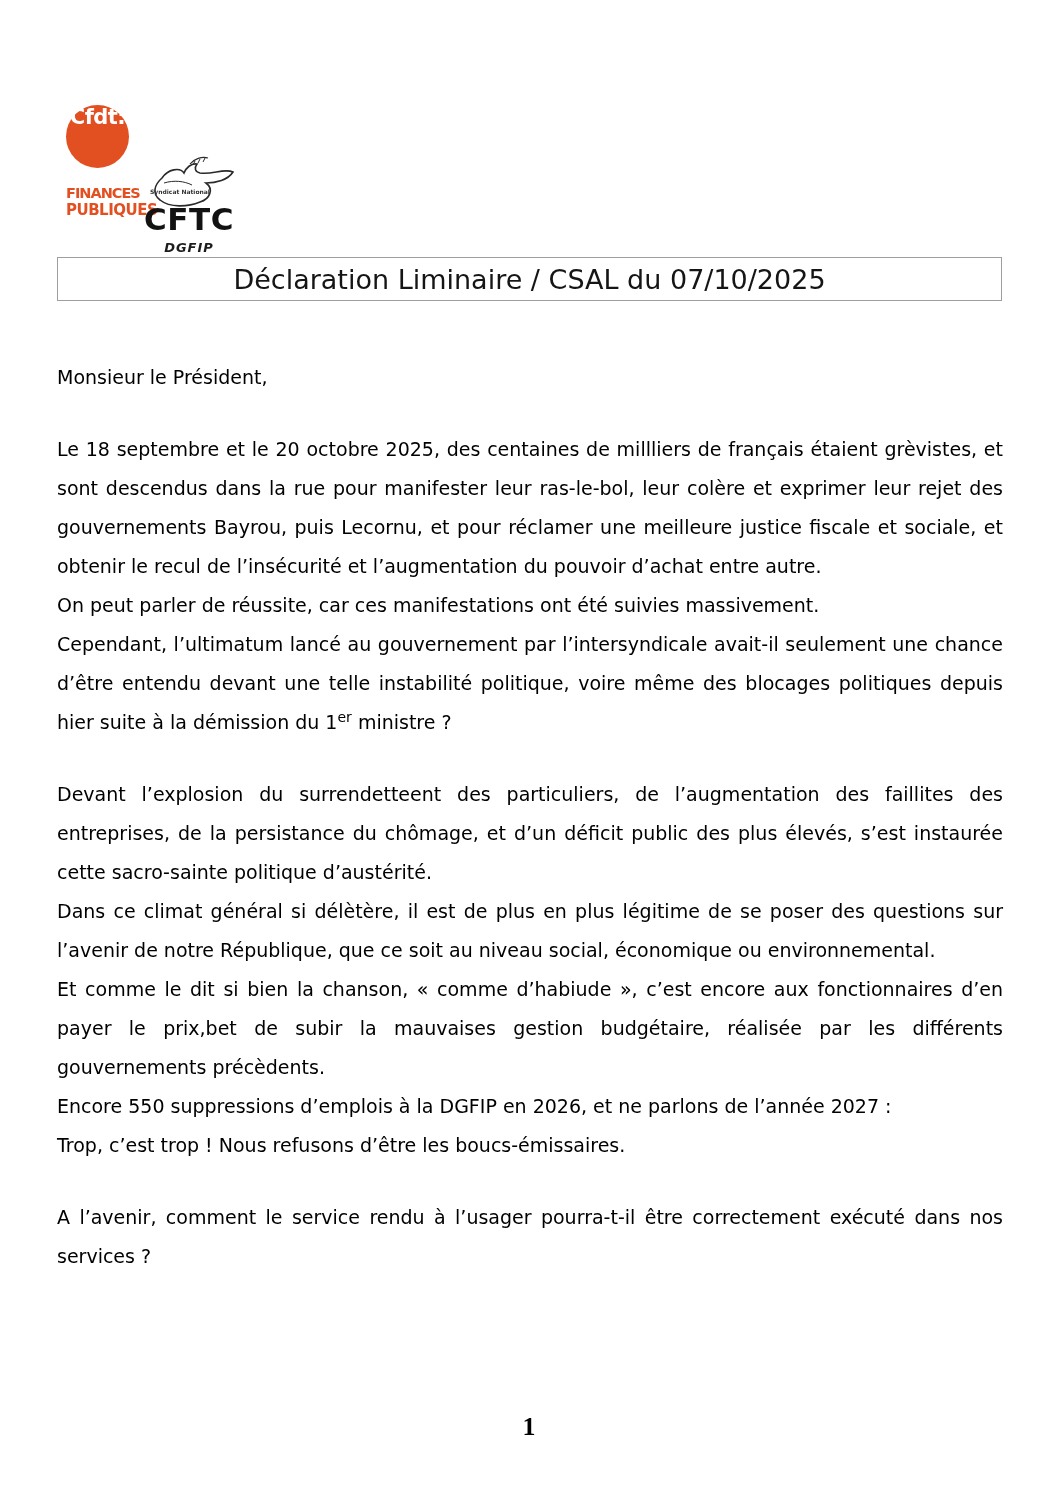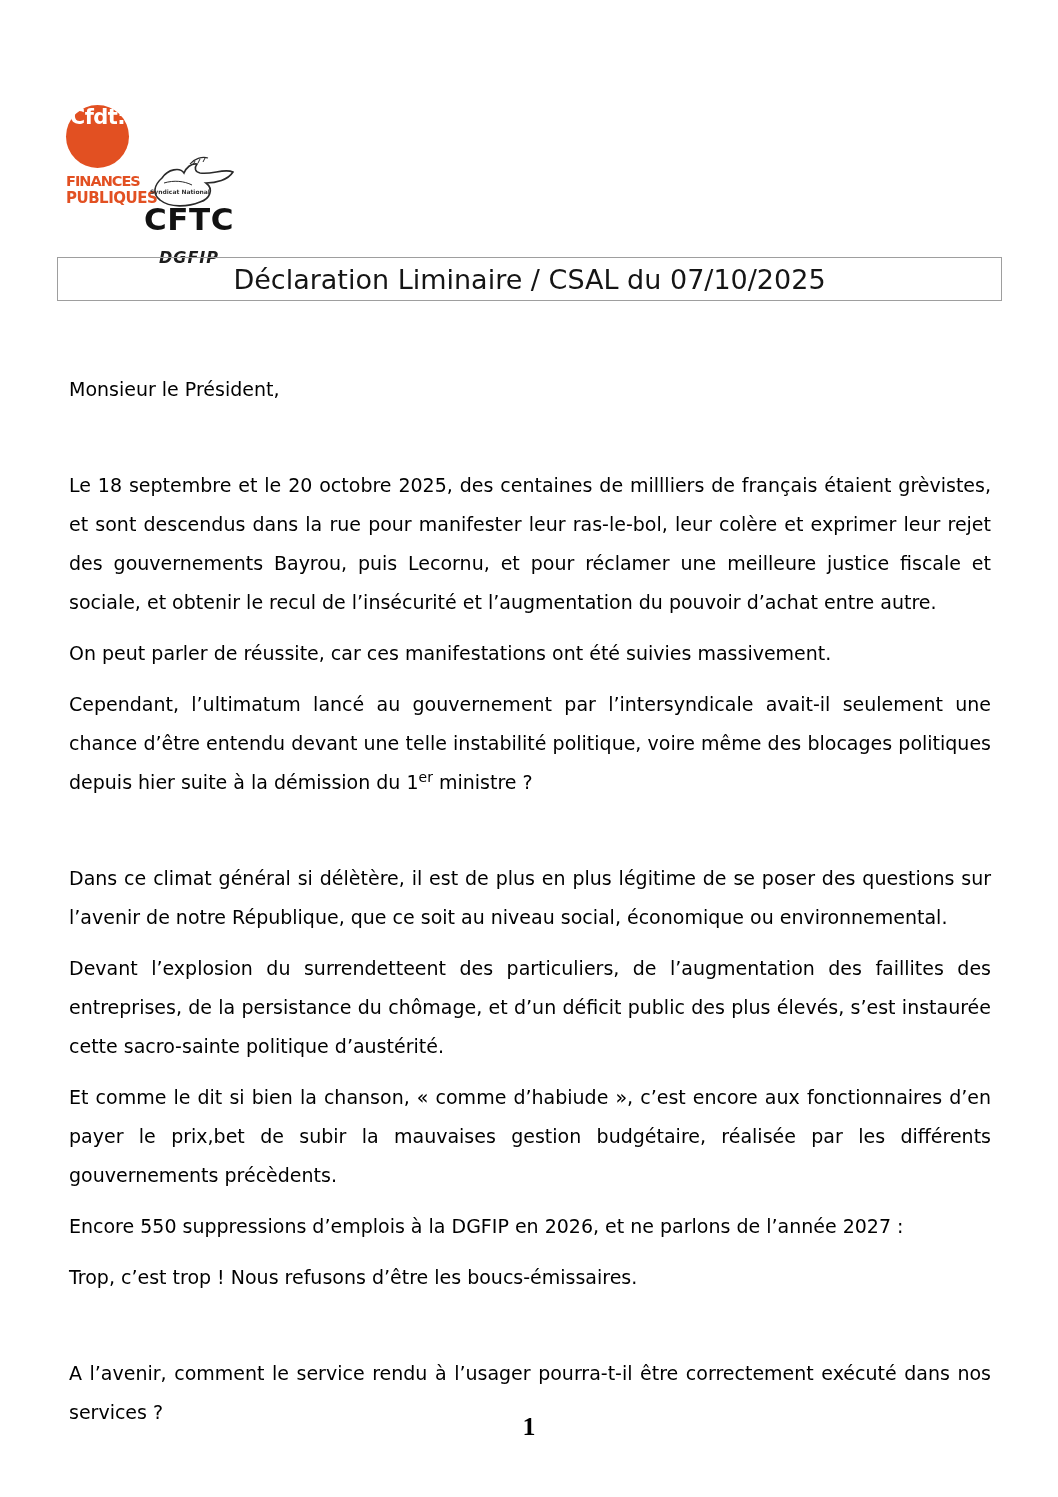--- a/index.html
+++ b/index.html
@@ -16,47 +16,47 @@
 
   
   .logos { position: absolute; top: 105px; left: 66px; width: 220px; height: 140px; }
   .cfdt { position: absolute; top: 0; left: 0; width: 80px; text-align: left; }
   .cfdt-circle {
     width: 63px; height: 63px; border-radius: 50%;
     background: #e25022; color: #fff;
     display: flex; align-items: flex-start; justify-content: center;
     font-weight: bold; font-size: 21px; letter-spacing: -0.5px;
   }
-  .cfdt-fin  { color: #e25022; font-weight: bold; font-size: 14.5px; letter-spacing: -1px; margin-top: 5px; white-space: nowrap; }
+  .cfdt-fin  { color: #e25022; font-weight: bold; font-size: 14.5px; letter-spacing: -1px; margin-top: 17px; white-space: nowrap; }
   .cfdt-pub  { color: #e25022; font-weight: bold; font-size: 15px;  letter-spacing: -0.5px; white-space: nowrap; }
 
   .cftc { position: absolute; top: 51px; left: 72px; width: 102px; text-align: center; }
   .cftc-dove { display: block; margin: 0 auto -10px auto; }
   .cftc-small {
     position: absolute; top: 32px; left: 12px;
     font-size: 6px; color: #333; font-weight: bold; white-space: nowrap;
   }
   .cftc-acr { font-size: 31px; font-weight: 900; letter-spacing: 0.5px; color: #121212; line-height: 1; font-family: "DejaVu Sans", sans-serif; }
-  .cftc-sub { font-size: 16px; font-weight: bold; font-style: italic; color: #1c1c1c; margin-top: 13px; letter-spacing: 1px; }
+  .cftc-sub { font-size: 13px; font-weight: bold; font-style: italic; color: #1c1c1c; margin-top: 5px; letter-spacing: 1px; }
 
   
   .title-box {
     position: absolute; left: 57px; top: 257px; width: 945px; height: 44px;
     border: 1px solid #9e9e9e;
     display: flex; align-items: center; justify-content: center;
     font-size: 27px; color: #151515;
   }
 
   
   .content {
     position: absolute; left: 57px; top: 358px; width: 946px;
     font-size: 19px; line-height: 39px;
     text-align: justify; color: #000;
   }
-  .content p { margin: 12px; }
+  .content p { margin: 0; }
   .content p.single { text-align: left; }
   .spacer { height: 33px; }
   sup.ord { font-size: 14px; line-height: 0; vertical-align: super; }
 
   
   .page-footer {
     position: absolute; left: 0; top: 1412px; width: 100%;
     text-align: center;
     font-family: "Liberation Serif", "DejaVu Serif", serif;
     font-weight: bold; font-size: 26px; color: #000;
@@ -96,22 +96,22 @@
   <main class="content">
     <p class="single">Monsieur le Président,</p>
     <div class="spacer"></div>
 
     <p>Le 18 septembre et le 20 octobre 2025, des centaines de millliers de français étaient grèvistes, et sont descendus dans la rue pour manifester leur ras-le-bol, leur colère et exprimer leur rejet des gouvernements Bayrou, puis Lecornu, et pour réclamer une meilleure justice fiscale et sociale, et obtenir le recul de l’insécurité et l’augmentation du pouvoir d’achat entre autre.</p>
     <p>On peut parler de réussite, car ces manifestations ont été suivies massivement.</p>
     <p><span>Cependant, l’ultimatum lancé au gouvernement par l’intersyndicale avait-il seulement une chance d’être entendu devant une telle instabilité politique, voire même des blocages politiques depuis hier suite à la démission du 1</span><sup class="ord">er</sup><span> ministre ?</span></p>
 
     <div class="spacer"></div>
 
+    <p>Devant l’explosion du surrendetteent des particuliers, de l’augmentation des faillites des entreprises, de la persistance du chômage, et d’un déficit public des plus élevés, s’est instaurée cette sacro-sainte politique d’austérité.</p>
     <p>Dans ce climat général si délètère, il est de plus en plus légitime de se poser des questions sur l’avenir de notre République, que ce soit au niveau social, économique ou environnemental.</p>
-    <p>Devant l’explosion du surrendetteent des particuliers, de l’augmentation des faillites des entreprises, de la persistance du chômage, et d’un déficit public des plus élevés, s’est instaurée cette sacro-sainte politique d’austérité.</p>
     <p>Et comme le dit si bien la chanson, « comme d’habiude », c’est encore aux fonctionnaires d’en payer le prix,bet de subir la mauvaises gestion budgétaire, réalisée par les différents gouvernements précèdents.</p>
     <p>Encore 550 suppressions d’emplois à la DGFIP en 2026, et ne parlons de l’année 2027 :</p>
     <p>Trop, c’est trop ! Nous refusons d’être les boucs-émissaires.</p>
 
     <div class="spacer"></div>
 
     <p>A l’avenir, comment le service rendu à l’usager pourra-t-il être correctement exécuté dans nos services ?</p>
   </main>
 
   <footer class="page-footer">

